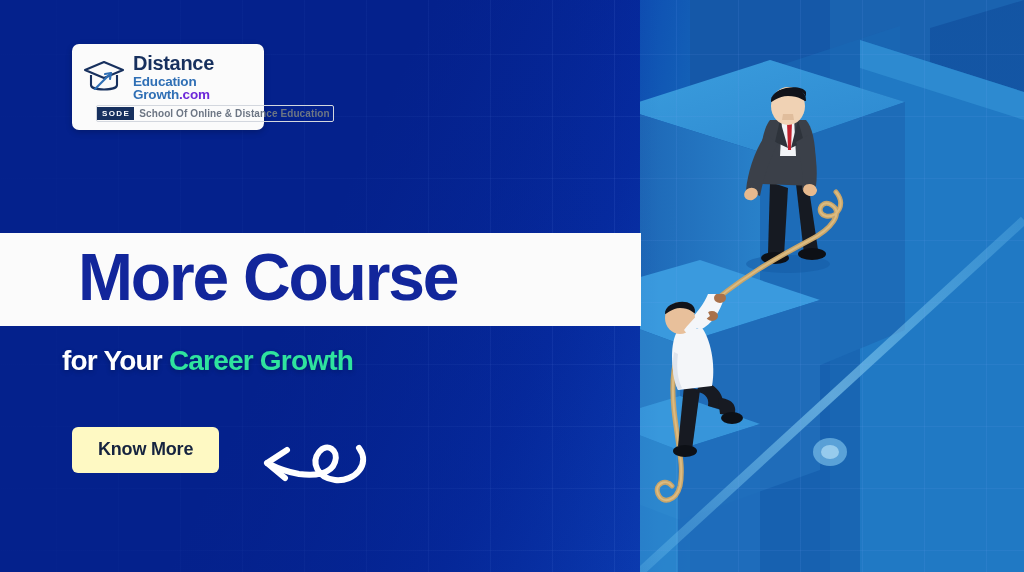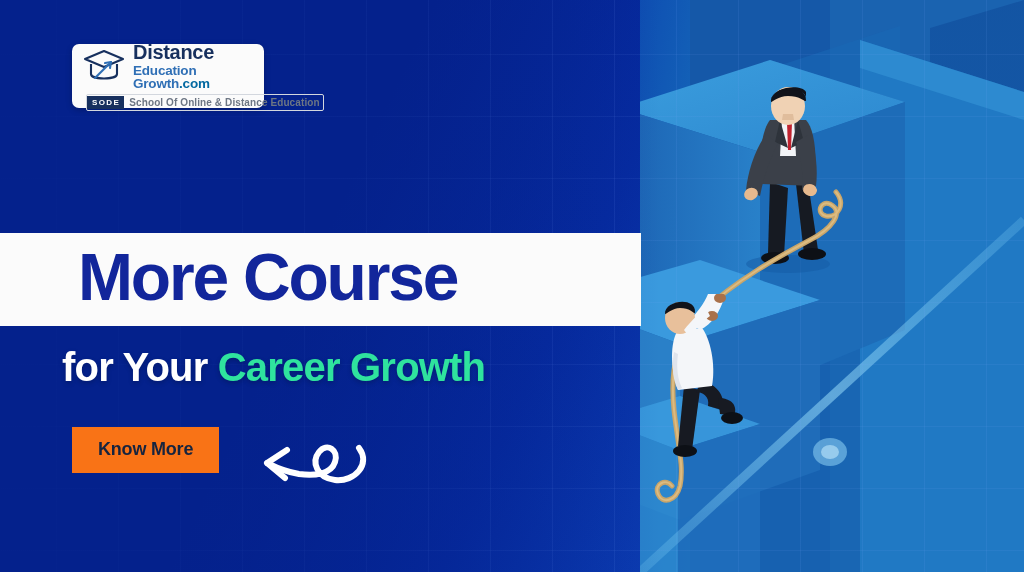--- a/index.html
+++ b/index.html
@@ -51,21 +51,21 @@
   }
 
   
   .iso { position: absolute; }
   .iso svg { display:block; }
 
   
   .logo-card {
     position: absolute;
     left: 72px; top: 44px;
-    width: 192px; height: 64px;
+    width: 192px; height: 86px;
     background: #fbfbfb;
     border-radius: 7px;
     box-shadow: 0 2px 6px rgba(0,0,0,0.22);
     display: flex;
     flex-direction: column;
     justify-content: center;
     padding: 4px 8px 4px 9px;
     box-sizing: border-box;
   }
   .logo-top {
@@ -76,24 +76,24 @@
   .logo-cap { width: 46px; height: 38px; flex: none; }
   .logo-words { display: flex; flex-direction: column; line-height: 1; }
   .logo-l1 {
     font-size: 20px; font-weight: 700; color: #17305e;
     letter-spacing: -0.3px;
   }
   .logo-l2 {
     font-size: 13.5px; font-weight: 700; color: #2f6fb5;
     letter-spacing: -0.2px; margin-top: 2px;
   }
-  .logo-l2 .dotcom { color: #0369a1; }
+  .logo-l2 .dotcom { color: #6d28d9; }
   .logo-bottom {
     display: flex; align-items: center; gap: 5px;
-    margin-top: 3px; margin-left: 5px;
+    margin-top: 3px; margin-left: 15px;
     border: 1px solid #d3d7de;
     border-radius: 2px;
     padding: 1px 3px 1px 0;
     width: fit-content;
   }
   .sode-badge {
     background: #17305e; color: #ffffff;
     font-size: 8px; font-weight: 700;
     letter-spacing: 1.4px;
     padding: 2px 4px 2px 5px;
@@ -127,41 +127,41 @@
     font-size: 66px;
     font-weight: 800;
     color: #12269b;
     letter-spacing: -2.2px;
     white-space: nowrap;
     line-height: 1.05;
   }
   .line3 {
     position: absolute;
     left: 62px; top: 345px;
-    font-size: 40px;
+    font-size: 28px;
     font-weight: 800;
     color: #ffffff;
     letter-spacing: -0.8px;
     white-space: nowrap;
     text-shadow: 0 2px 5px rgba(0,0,0,0.22);
   }
   .line3 .accent { color: #2fe39e; }
 
   
   .cta {
     position: absolute;
     left: 72px; top: 427px;
-    background: #f97316;
+    background: #fef9c3;
     color: #16243f;
     font-size: 18px;
     font-weight: 700;
     letter-spacing: -0.2px;
     padding: 12px 26px 13px 26px;
     border: none;
-    border-radius: 0;
+    border-radius: 6px;
     cursor: pointer;
     font-family: "Liberation Sans", sans-serif;
   }
   .arrow-doodle {
     position: absolute;
     left: 243px; top: 424px;
     width: 130px; height: 74px;
   }
 
   

